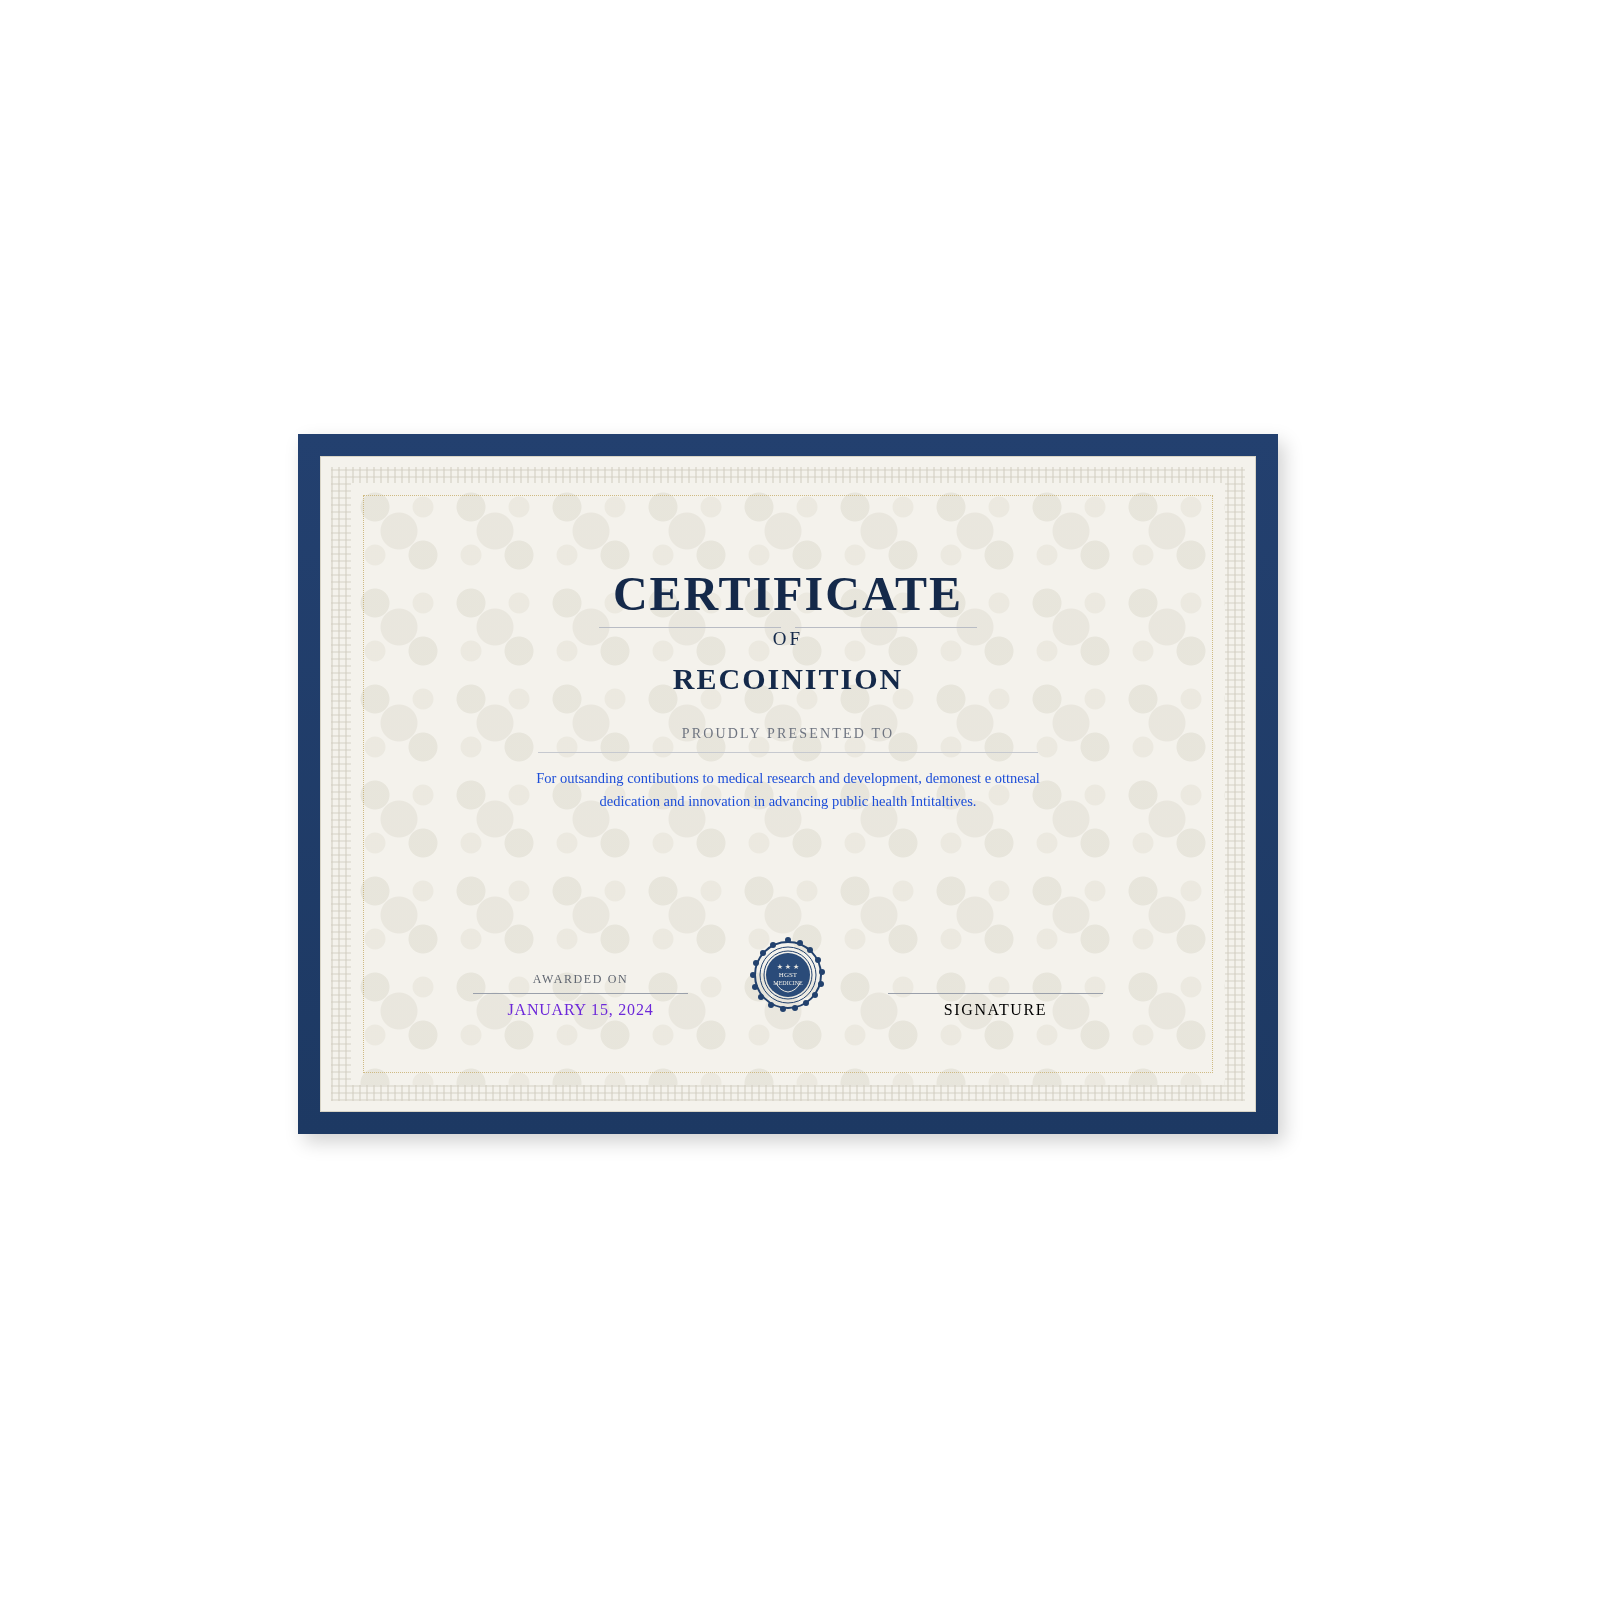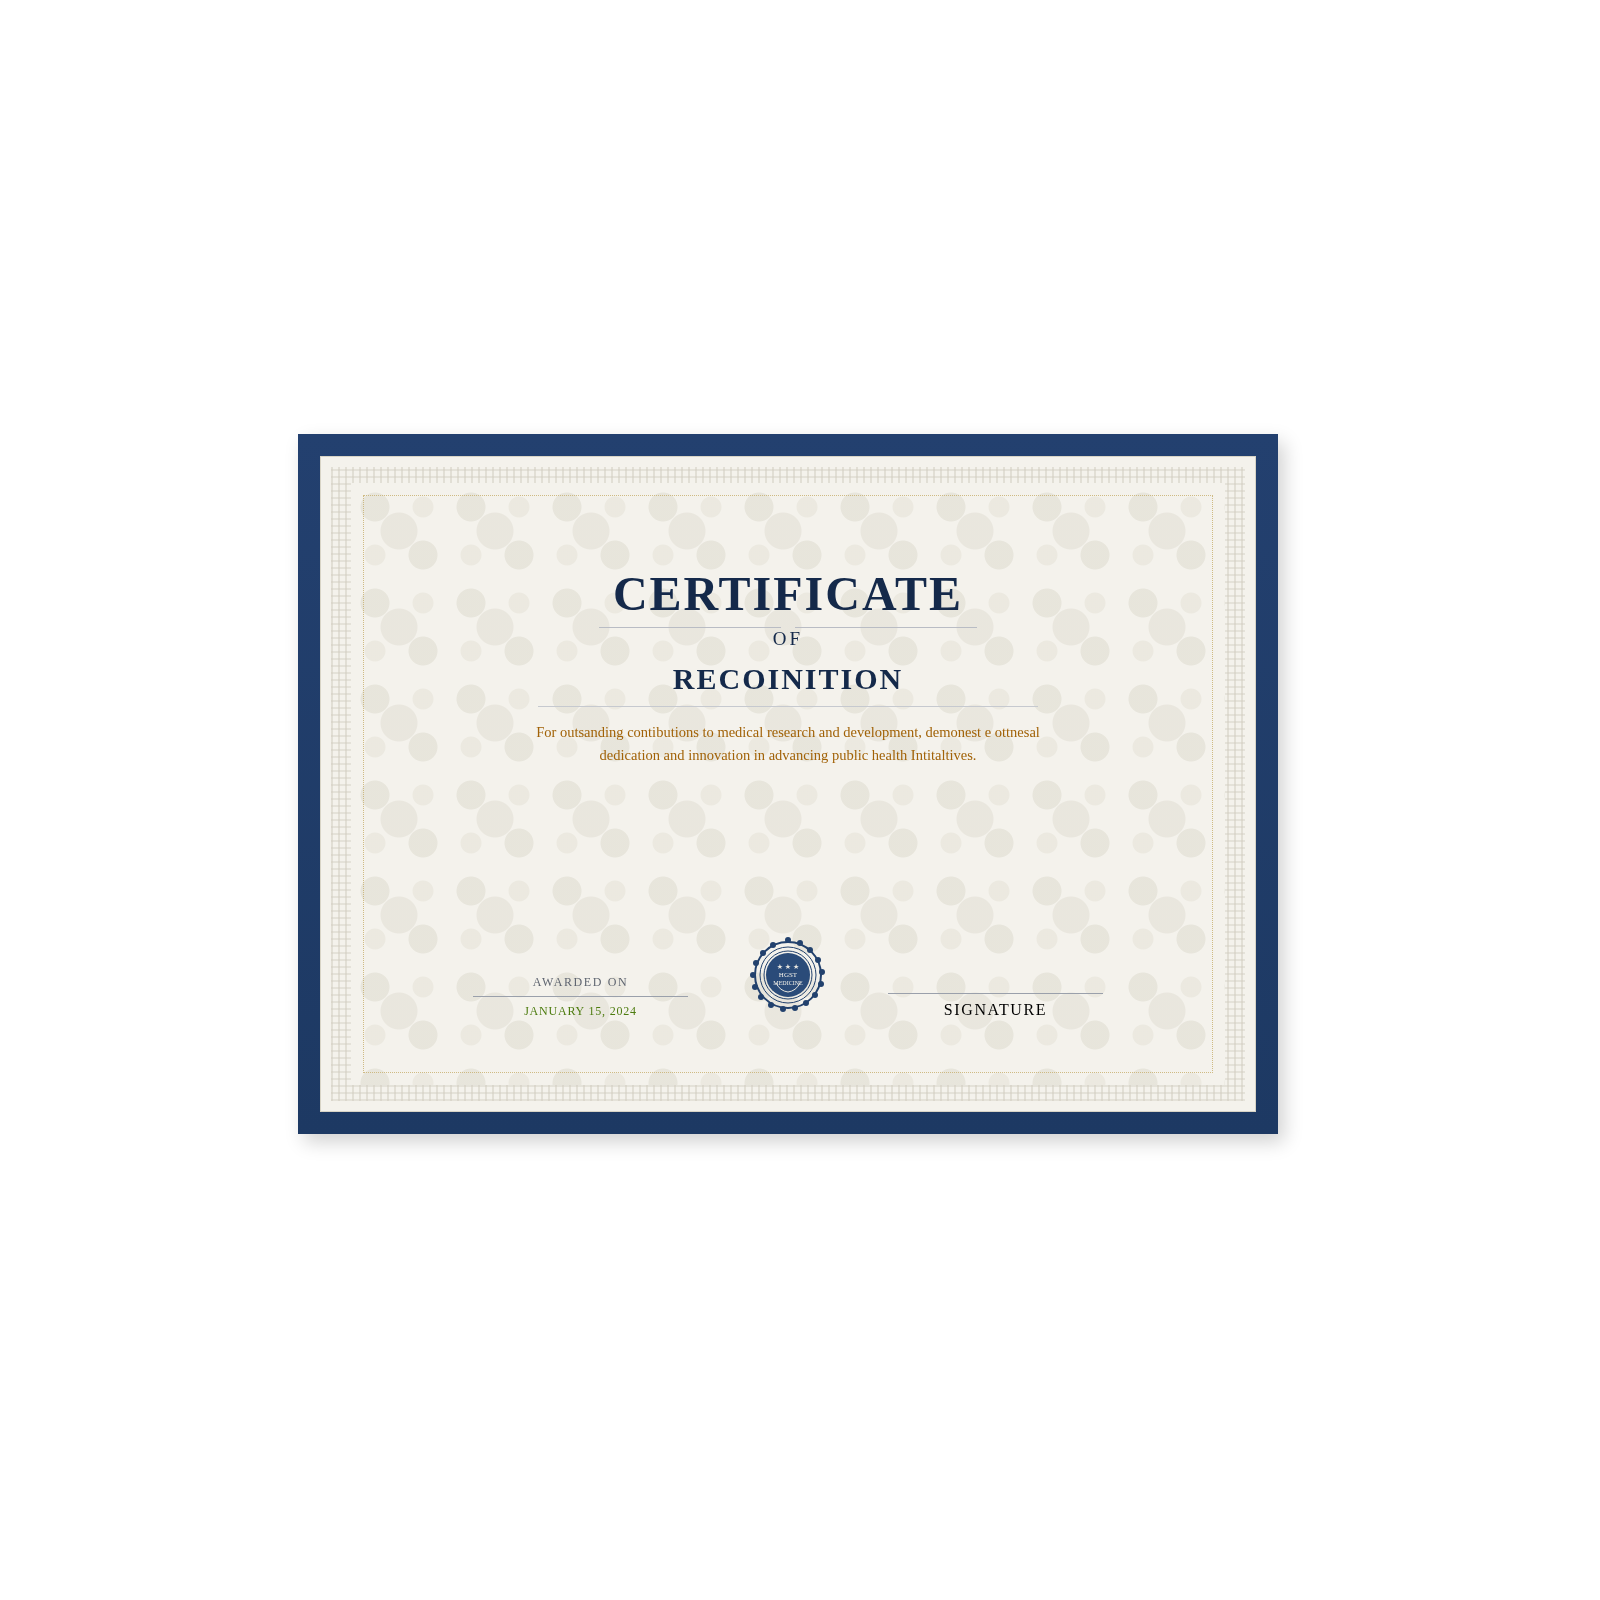--- a/index.html
+++ b/index.html
@@ -167,21 +167,21 @@
     width: 500px;
     height: 1px;
     background: #c6c9cf;
   }
 
   .body-text {
     margin: 14px auto 0 auto;
     width: 520px;
     font-size: 14.5px;
     line-height: 1.55;
-    color: #a16207;
+    color: #1d4ed8;
   }
 
   
   .seal-area {
     position: absolute;
     left: 0;
     right: 0;
     bottom: 18px;
     height: 120px;
   }
@@ -210,23 +210,23 @@
     height: 1px;
     background: #9aa0ab;
     margin-bottom: 7px;
   }
   .sig-caption {
     font-size: 16px;
     letter-spacing: 1.6px;
     color: #000000;
   }
   .sig-value {
-    font-size: 12px;
+    font-size: 16px;
     letter-spacing: 0.8px;
-    color: #4d7c0f;
+    color: #6d28d9;
     margin-top: 6px;
   }
   .sig-label-top {
     font-size: 12px;
     letter-spacing: 1.6px;
     color: #5f6570;
     margin-bottom: 6px;
   }
 </style>
 </head>
@@ -251,20 +251,21 @@
 
         <div class="rule-row">
           <span class="rule"></span>
           <span class="rule"></span>
         </div>
 
         <div class="of">OF</div>
 
         <div class="subtitle">RECOINITION</div>
 
+        <div class="presented">PROUDLY PRESENTED TO</div>
 
 
         <div class="recipient-rule"></div>
 
         <div class="body-text">For outsanding contibutions to medical research and development, demonest e ottnesal dedication and innovation in advancing public health Intitaltives.</div>
 
         <div class="seal-area">
 
           <div class="seal">
             <svg width="96" height="96" viewBox="0 0 96 96" aria-hidden="true">

